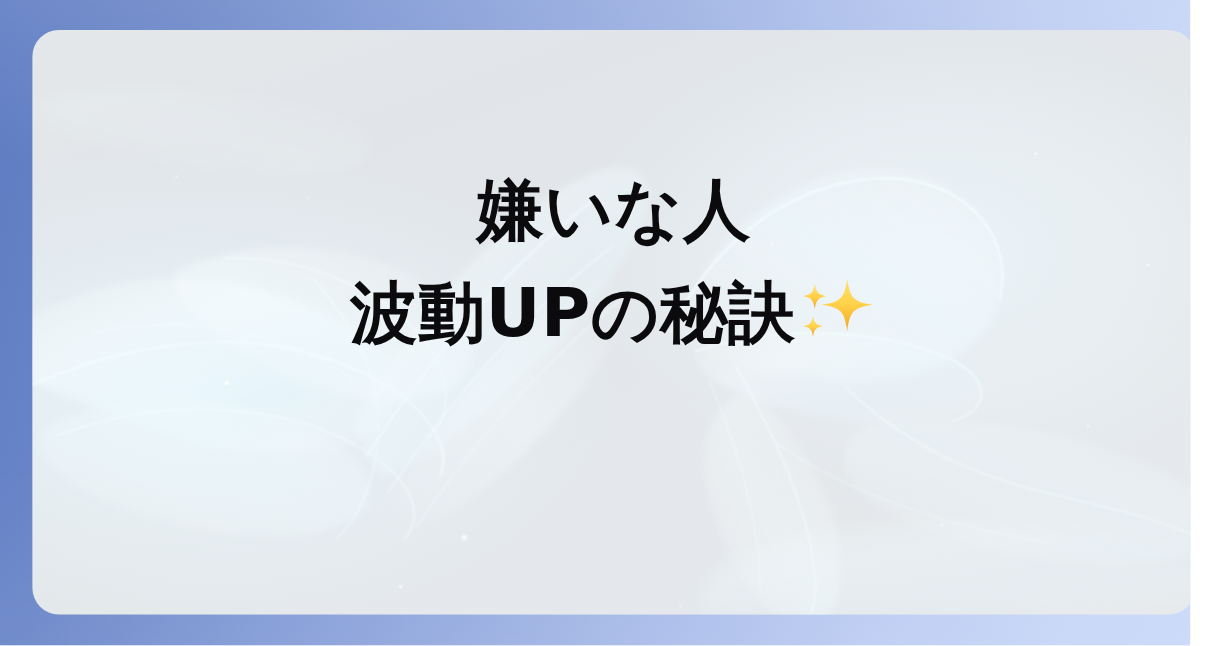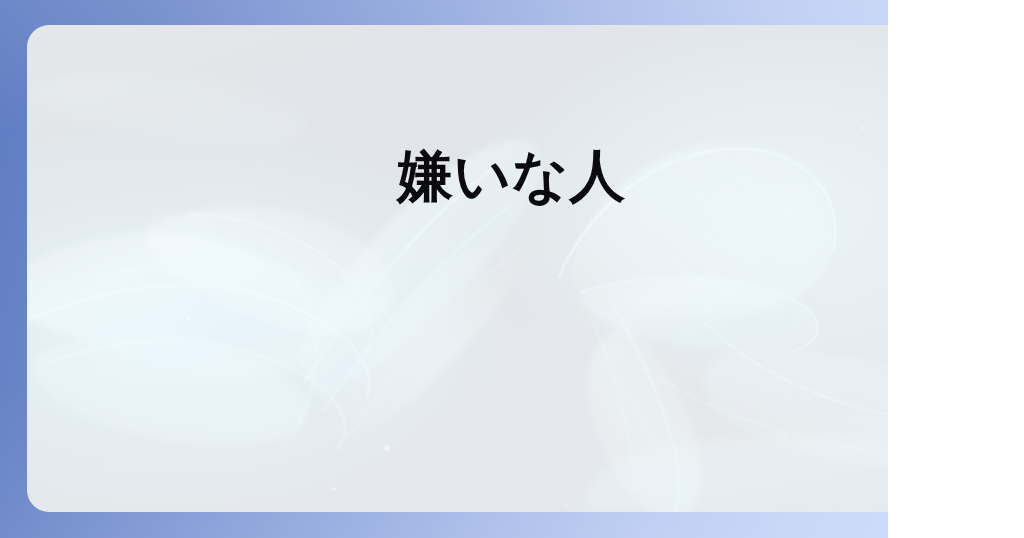--- a/index.html
+++ b/index.html
@@ -4,21 +4,21 @@
 <title>嫌いな人 自然と離れる！ 波動UPの秘訣✨</title>
 <style>
   html, body {
     margin: 0;
     padding: 0;
     background: #ffffff;
   }
 
   .canvas {
     position: relative;
-    width: 888px;
+    width: 992px;
     height: 538px;
     overflow: hidden;
     font-family: "DejaVu Sans", "Liberation Sans", sans-serif;
   }
 
   
   .frame {
     position: absolute;
     inset: 0;
     background:
@@ -225,16 +225,39 @@
                  L 560,487 C 556,462 570,440 600,430 Z" fill="url(#wispA)" opacity="0.35"></path>
         <path d="M 0,60 C 80,40 180,44 250,70 C 286,84 292,108 262,116
                  C 200,130 90,112 30,90 C 6,80 -6,68 0,60 Z" fill="url(#wispC)" opacity="0.22"></path>
       </g>
     </svg>
 
     <div class="particles"></div>
 
     <div class="headline">
       <span class="line line-1">嫌いな人</span>
+      <span class="line line-3"><span>波動UPの秘訣</span><svg class="sparkle" viewBox="0 0 66 62">
+        <defs>
+          <linearGradient id="sparkGrad" x1="0" y1="0" x2="0" y2="1">
+            <stop offset="0%" stop-color="#ffe066"></stop>
+            <stop offset="48%" stop-color="#ffd24a"></stop>
+            <stop offset="100%" stop-color="#f2a51e"></stop>
+          </linearGradient>
+          <linearGradient id="sparkGrad2" x1="0" y1="0" x2="0" y2="1">
+            <stop offset="0%" stop-color="#ffe680"></stop>
+            <stop offset="55%" stop-color="#ffcf45"></stop>
+            <stop offset="100%" stop-color="#f0a01c"></stop>
+          </linearGradient>
+        </defs>
+
+        <path d="M 14,6 C 15.1,13.6 16.9,15.6 23.6,16.8 C 16.9,18.0 15.1,20.0 14,27.6
+                 C 12.9,20.0 11.1,18.0 4.4,16.8 C 11.1,15.6 12.9,13.6 14,6 Z" fill="url(#sparkGrad2)"></path>
+
+        <path d="M 12.5,33 C 13.4,39.2 14.9,40.8 20.4,41.8 C 14.9,42.8 13.4,44.4 12.5,50.6
+                 C 11.6,44.4 10.1,42.8 4.6,41.8 C 10.1,40.8 11.6,39.2 12.5,33 Z" fill="url(#sparkGrad2)"></path>
+
+        <path d="M 41,2 C 43.1,18.4 46.5,21.8 62.4,24.0 C 46.5,26.2 43.1,29.6 41,46.0
+                 C 38.9,29.6 35.5,26.2 19.6,24.0 C 35.5,21.8 38.9,18.4 41,2 Z" fill="url(#sparkGrad)"></path>
+      </svg></span>
     </div>
 
   </div>
 </div>
 
 </body></html>

